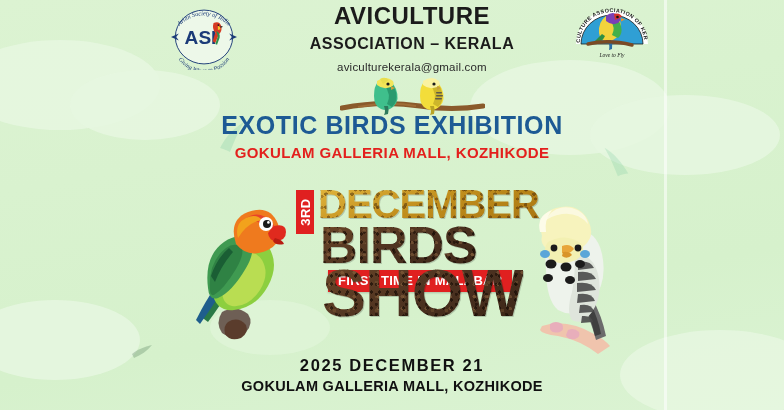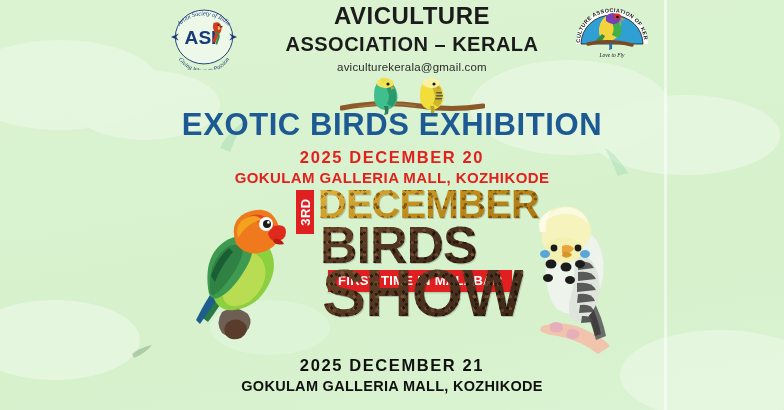--- a/index.html
+++ b/index.html
@@ -48,31 +48,31 @@
   .logo-aak {
     position: absolute; left: 562px; top: 0px; width: 100px; height: 68px;
   }
   .org-block {
     position: absolute; left: 262px; top: 2px; width: 300px; text-align: center;
   }
   .org-line1, .org-line2 {
     font-weight: 700; color: #1b1b1b; letter-spacing: .5px;
     font-size: 24px; line-height: 28px;
   }
-  .org-line2 { font-size: 20px; }
+  .org-line2 { font-size: 16px; }
   .org-email {
     margin-top: 3px; font-size: 11.5px; color: #2a2a2a; letter-spacing: .2px;
   }
 
   
   .exhibition {
     position: absolute; left: 0; top: 108px; width: 100%; text-align: center;
   }
   .exh-title {
-    font-size: 31px; font-weight: 800; color: #1d5a94;
+    font-size: 25px; font-weight: 800; color: #1d5a94;
     letter-spacing: .6px; line-height: 34px;
   }
   .exh-date {
     margin-top: 6px; font-size: 16.5px; font-weight: 800;
     color: #e3201d; letter-spacing: 1.6px;
   }
   .exh-venue {
     margin-top: 2px; font-size: 15px; font-weight: 800;
     color: #e3201d; letter-spacing: .4px;
   }
@@ -256,21 +256,20 @@
       <g fill="#4d4d4d" opacity=".85">
         <rect x="96" y="18" width="6" height="1.4" rx=".7"></rect>
         <rect x="96" y="21" width="7" height="1.4" rx=".7"></rect>
         <rect x="95" y="24" width="7" height="1.4" rx=".7"></rect>
       </g>
     </g>
   </svg>
 
   <div class="exhibition">
     <div class="exh-title">EXOTIC BIRDS EXHIBITION</div>
-    <div class="exh-date">2025 DECEMBER 20</div>
     <div class="exh-venue">GOKULAM GALLERIA MALL, KOZHIKODE</div>
   </div>
 
   <svg class="bird-lovebird" viewBox="0 0 110 158">
 
     <path d="M44 116 q14 -8 26 2 q6 9 -2 18 q-12 10 -24 1 q-7 -10 0 -21 z" fill="#6e5f55"></path>
     <path d="M50 126 q10 -6 18 3 q3 8 -5 13 q-11 4 -16 -4 q-2 -8 3 -12 z" fill="#5a3c2c"></path>
 
     <path d="M22 120 q10 -22 22 -38 l10 8 q-12 20 -24 36 z" fill="#2a7a46"></path>
     <path d="M18 124 q10 -20 20 -34 l6 5 q-11 18 -22 33 z" fill="#1f5e8c"></path>

